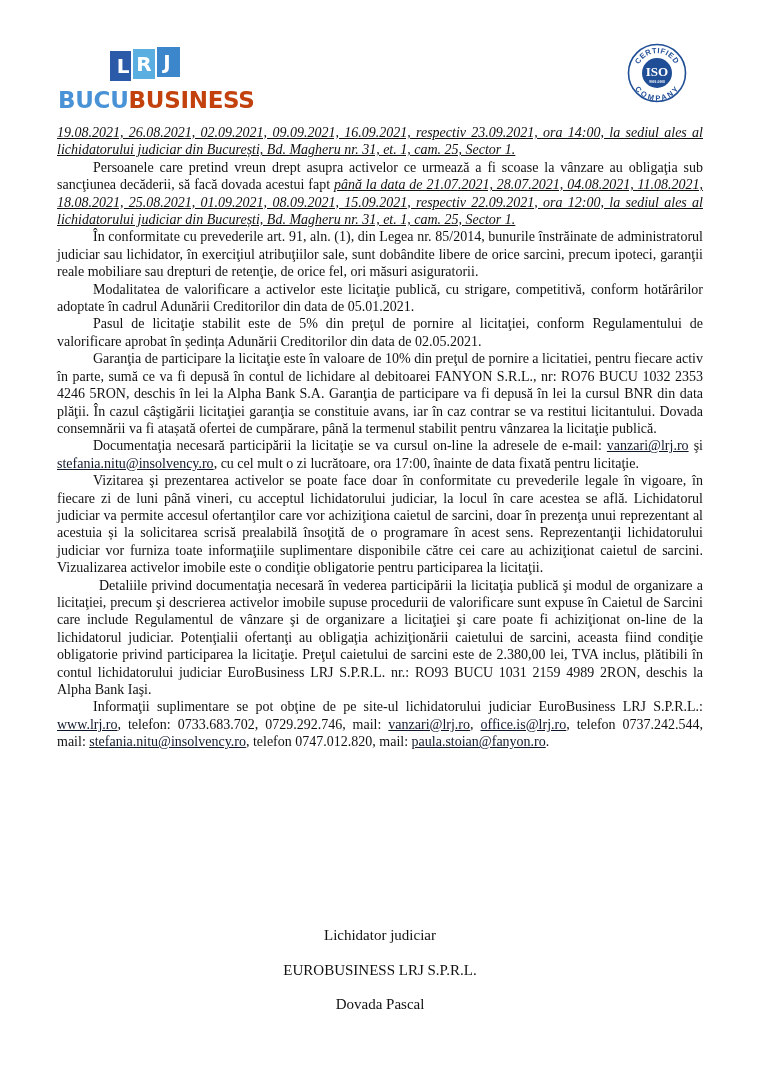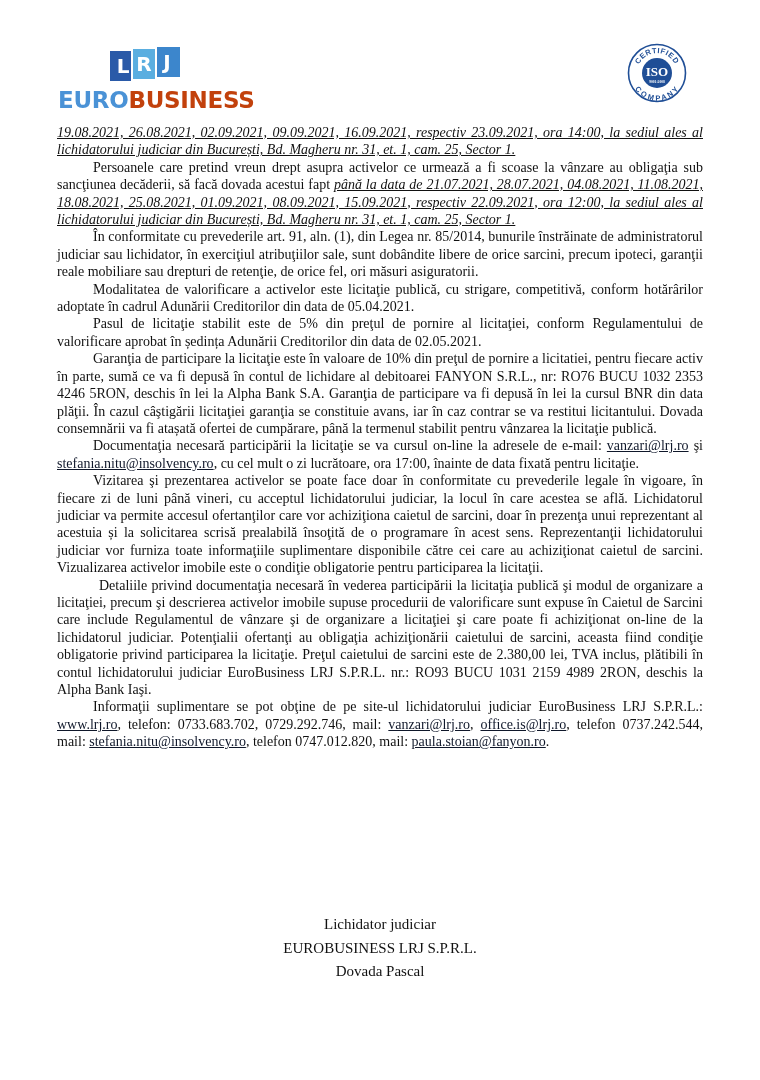--- a/index.html
+++ b/index.html
@@ -15,34 +15,34 @@
   .eb .euro { color: #4a92d6; }
   .eb .bus { color: #c2410c; }
   .iso { position: absolute; left: 627px; top: 43px; width: 60px; height: 60px; }
   .doc { position: absolute; left: 57px; top: 124px; width: 646px; font-size: 14px; line-height: 17.4px; text-align: justify; }
   .doc p { margin: 0; }
   .ind { text-indent: 36px; }
   .ind2 { text-indent: 42px; }
   .ui { text-decoration: underline; font-style: italic; }
   a { color: #0f172a; text-decoration: underline; }
   .sign { position: absolute; left: 0; width: 760px; top: 910px; text-align: center; font-size: 15px; line-height: 17.5px; }
-  .sign div { margin: 6px; text-align: center; }
+  .sign div { margin: 17px; text-align: center; }
 </style>
 </head>
 <body>
 
 <div class="header">
   <div class="logo">
     <div class="lrj-box">
       <div class="sq1">L</div>
       <div class="sq3">J</div>
       <div class="sq2">R</div>
     </div>
     <div class="eb">
-      <span class="euro">EURO</span><span class="bus">BUSINESS</span>
+      <span class="euro">BUCU</span><span class="bus">BUSINESS</span>
     </div>
   </div>
 
   <div class="iso">
     <svg width="60" height="60" viewBox="0 0 60 60">
       <defs>
         <path id="arcTop" d="M 10 30 A 20 20 0 0 1 50 30"></path>
         <path id="arcBot" d="M 9 31 A 21 21 0 0 0 51 31"></path>
       </defs>
       <circle cx="30" cy="30" r="28.5" fill="#fff" stroke="#1f4e96" stroke-width="1.6"></circle>
@@ -59,21 +59,21 @@
   </div>
 </div>
 
 <div class="doc">
   <p class="ui">19.08.2021, 26.08.2021, 02.09.2021, 09.09.2021, 16.09.2021, respectiv 23.09.2021, ora 14:00, la sediul ales al lichidatorului judiciar din București, Bd. Magheru nr. 31, et. 1, cam. 25, Sector 1.</p>
 
   <p class="ind"><span>Persoanele care pretind vreun drept asupra activelor ce urmează a fi scoase la vânzare au obligaţia sub sancţiunea decăderii, să facă dovada acestui fapt </span><span class="ui">până la data de 21.07.2021, 28.07.2021, 04.08.2021, 11.08.2021, 18.08.2021, 25.08.2021, 01.09.2021, 08.09.2021, 15.09.2021, respectiv 22.09.2021, ora 12:00, la sediul ales al lichidatorului judiciar din București, Bd. Magheru nr. 31, et. 1, cam. 25, Sector 1.</span></p>
 
   <p class="ind">În conformitate cu prevederile art. 91, aln. (1), din Legea nr. 85/2014, bunurile înstrăinate de administratorul judiciar sau lichidator, în exerciţiul atribuţiilor sale, sunt dobândite libere de orice sarcini, precum ipoteci, garanţii reale mobiliare sau drepturi de retenţie, de orice fel, ori măsuri asiguratorii.</p>
 
-  <p class="ind">Modalitatea de valorificare a activelor este licitaţie publică, cu strigare, competitivă, conform hotărârilor adoptate în cadrul Adunării Creditorilor din data de 05.04.2021.</p>
+  <p class="ind">Modalitatea de valorificare a activelor este licitaţie publică, cu strigare, competitivă, conform hotărârilor adoptate în cadrul Adunării Creditorilor din data de 05.01.2021.</p>
 
   <p class="ind">Pasul de licitaţie stabilit este de 5% din preţul de pornire al licitaţiei, conform Regulamentului de valorificare aprobat în ședința Adunării Creditorilor din data de 02.05.2021.</p>
 
   <p class="ind">Garanţia de participare la licitaţie este în valoare de 10% din preţul de pornire a licitatiei, pentru fiecare activ în parte,  sumă ce va fi depusă în contul de lichidare al debitoarei FANYON S.R.L., nr: RO76 BUCU 1032 2353 4246 5RON, deschis în lei la Alpha Bank S.A. Garanţia de participare va fi depusă în lei la cursul BNR din data plăţii. În cazul câştigării licitaţiei garanţia se constituie avans, iar în caz contrar se va restitui licitantului. Dovada consemnării va fi atașată ofertei de cumpărare, până la termenul stabilit pentru vânzarea la licitaţie publică.</p>
 
   <p class="ind"><span>Documentaţia necesară participării la licitaţie se va cursul on-line la adresele de e-mail: </span><a>vanzari@lrj.ro</a><span> şi </span><a>stefania.nitu@insolvency.ro</a><span>, cu cel mult o zi lucrătoare, ora 17:00, înainte de data fixată pentru licitaţie.</span></p>
 
   <p class="ind">Vizitarea şi prezentarea activelor se poate face doar în conformitate cu prevederile legale în vigoare, în fiecare zi de luni până vineri, cu acceptul lichidatorului judiciar, la locul în care acestea se află. Lichidatorul judiciar va permite accesul  ofertanţilor care  vor achiziţiona caietul de sarcini, doar în prezenţa unui reprezentant al acestuia și la solicitarea scrisă prealabilă însoţită de o programare în acest sens. Reprezentanţii lichidatorului judiciar vor furniza toate informaţiile suplimentare disponibile către cei care au achiziţionat caietul de sarcini. Vizualizarea activelor imobile este o condiţie obligatorie pentru participarea la licitaţii.</p>
 
   <p class="ind2">Detaliile privind documentaţia necesară în vederea participării la licitaţia publică şi modul de organizare a licitaţiei, precum şi descrierea activelor imobile supuse procedurii de valorificare sunt expuse în Caietul de Sarcini care include Regulamentul de vânzare şi de organizare a licitaţiei şi care poate fi achiziţionat on-line de la lichidatorul judiciar. Potenţialii ofertanţi au obligaţia achiziţionării caietului de sarcini, aceasta fiind condiţie obligatorie privind participarea la licitaţie. Preţul caietului de sarcini este de 2.380,00 lei, TVA inclus, plătibili în contul lichidatorului judiciar EuroBusiness LRJ S.P.R.L. nr.: RO93 BUCU 1031 2159 4989 2RON, deschis la Alpha Bank Iaşi.</p>

